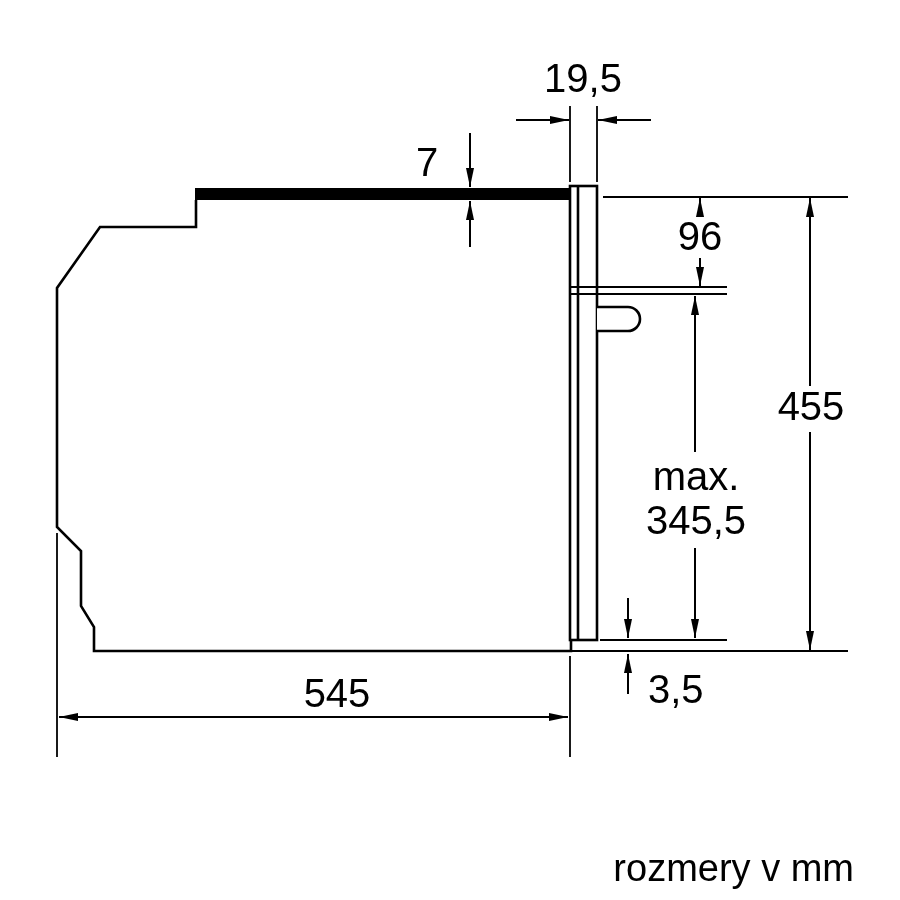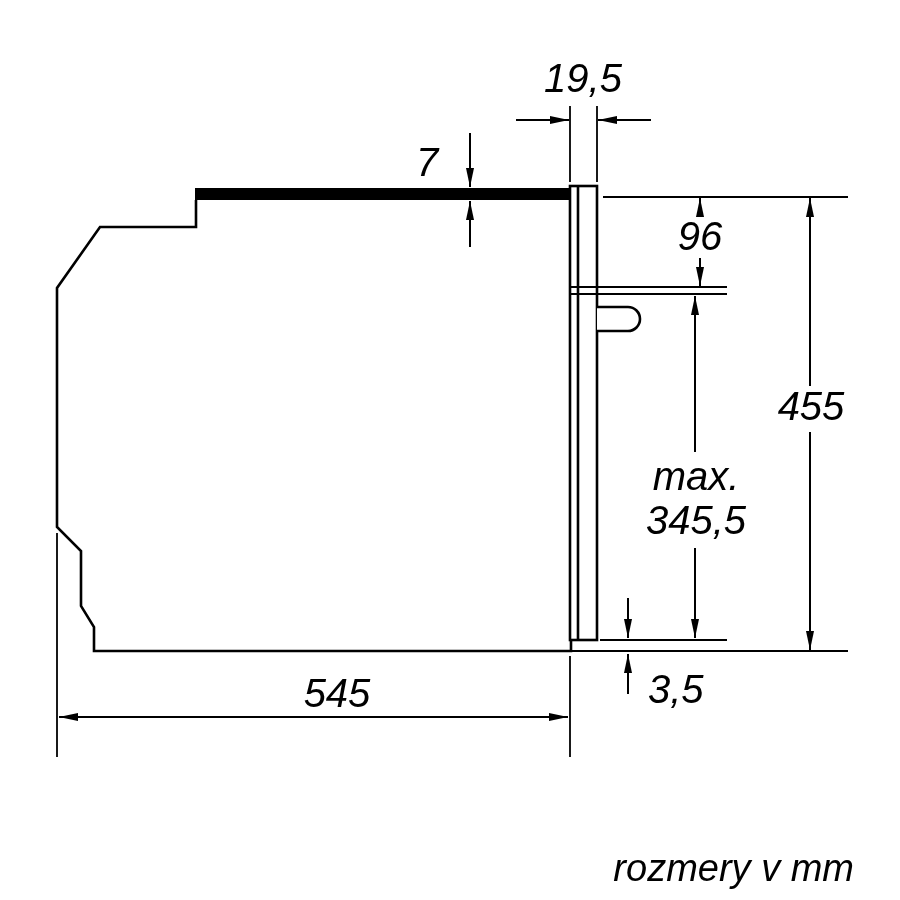--- a/index.html
+++ b/index.html
@@ -6,21 +6,20 @@
     margin: 0;
     padding: 0;
     background: #ffffff;
   }
   .frame {
     width: 900px;
     height: 900px;
     position: relative;
     background: #ffffff;
     overflow: hidden;
-    font-style: italic;
   }
   svg {
     display: block;
   }
   svg text {
     font-family: "Liberation Sans", "DejaVu Sans", sans-serif;
     fill: #000000;
   }
   .dim-text {
     font-size: 40px;

